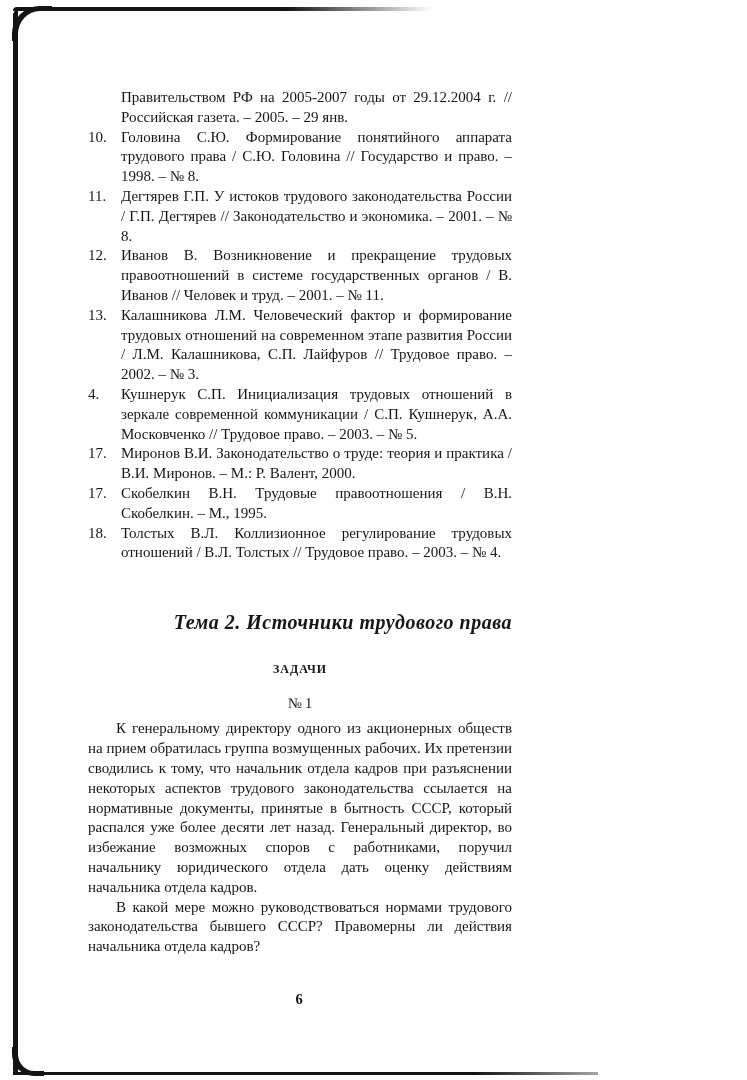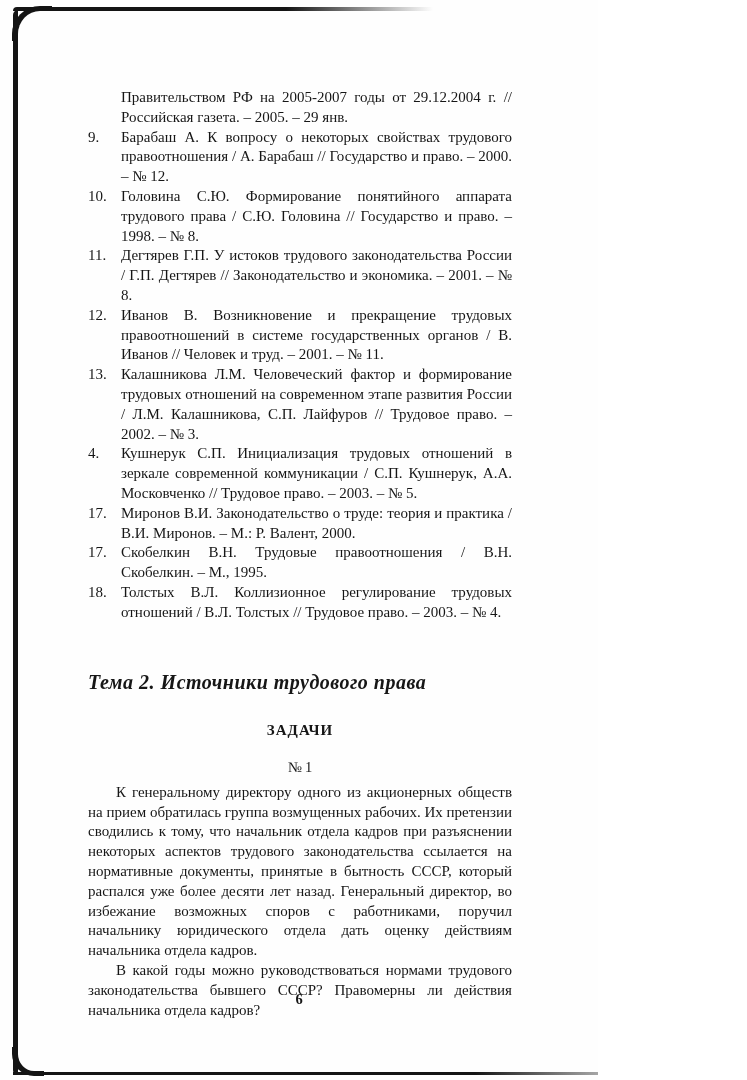--- a/index.html
+++ b/index.html
@@ -78,31 +78,31 @@
     padding-left: 33px;
   }
   .bib-num {
     display: inline-block;
     width: 33px;
     text-indent: 0;
   }
 
   .section-title {
     margin-top: 46px;
-    text-align: left;
+    text-align: right;
     font-style: italic;
     font-weight: bold;
     font-size: 20px;
     letter-spacing: 0.5px;
   }
   .tasks-heading {
     margin-top: 26px;
     text-align: center;
     font-weight: bold;
-    font-size: 15px;
+    font-size: 12px;
     letter-spacing: 1px;
   }
   .task-number {
     margin-top: 17px;
     text-align: center;
     font-size: 14.5px;
   }
   .task-paragraphs {
     margin-top: 6px;
   }
@@ -130,23 +130,20 @@
   <div class="scan-corner-tl"></div>
   <div class="scan-bottom"></div>
   <div class="scan-corner-bl"></div>
 
   <div class="content">
 
     <div class="continuation">Правительством РФ на  2005-2007 годы от 29.12.2004 г.  //   Российская газета. – 2005. –  29 янв.</div>
 
     <div class="bib-list">
       <div class="bib-item">
-        <span class="bib-num">9.</span><span>Барабаш А. К вопросу о некоторых свойствах трудового правоотношения / А. Барабаш // Государство и право. – 2000. – № 12.</span>
-      </div>
-      <div class="bib-item">
         <span class="bib-num">10.</span><span>Головина С.Ю. Формирование понятийного аппарата трудового права / С.Ю. Головина // Государство и право. – 1998. – № 8.</span>
       </div>
       <div class="bib-item">
         <span class="bib-num">11.</span><span>Дегтярев Г.П. У истоков трудового законодательства России / Г.П. Дегтярев // Законодательство и экономика. – 2001. – № 8.</span>
       </div>
       <div class="bib-item">
         <span class="bib-num">12.</span><span>Иванов В. Возникновение и прекращение трудовых правоотношений в системе государственных органов / В. Иванов // Человек и труд. – 2001. – № 11.</span>
       </div>
       <div class="bib-item">
         <span class="bib-num">13.</span><span>Калашникова Л.М. Человеческий фактор и формирование трудовых отношений на современном этапе развития России / Л.М. Калашникова, С.П. Лайфуров // Трудовое право. – 2002. – № 3.</span>
@@ -166,20 +163,20 @@
     </div>
 
     <div class="section-title">Тема 2. Источники трудового права</div>
 
     <div class="tasks-heading">ЗАДАЧИ</div>
 
     <div class="task-number">№ 1</div>
 
     <div class="task-paragraphs">
       <div class="task-para">К генеральному директору одного из акционерных обществ на прием обратилась группа возмущенных рабочих. Их претензии сводились к тому, что начальник отдела кадров при разъяснении некоторых аспектов трудового законодательства ссылается на нормативные документы, принятые в бытность СССР, который распался уже более десяти лет назад. Генеральный директор, во избежание возможных споров с работниками, поручил начальнику юридического отдела дать оценку действиям начальника отдела кадров.</div>
-      <div class="task-para">В какой годы можно руководствоваться нормами трудового законодательства бывшего СССР? Правомерны ли действия начальника отдела кадров?</div>
+      <div class="task-para">В какой мере можно руководствоваться нормами трудового законодательства бывшего СССР? Правомерны ли действия начальника отдела кадров?</div>
     </div>
 
   </div>
 
   <div class="page-number">6</div>
 
 </div>
 
 </body></html>

